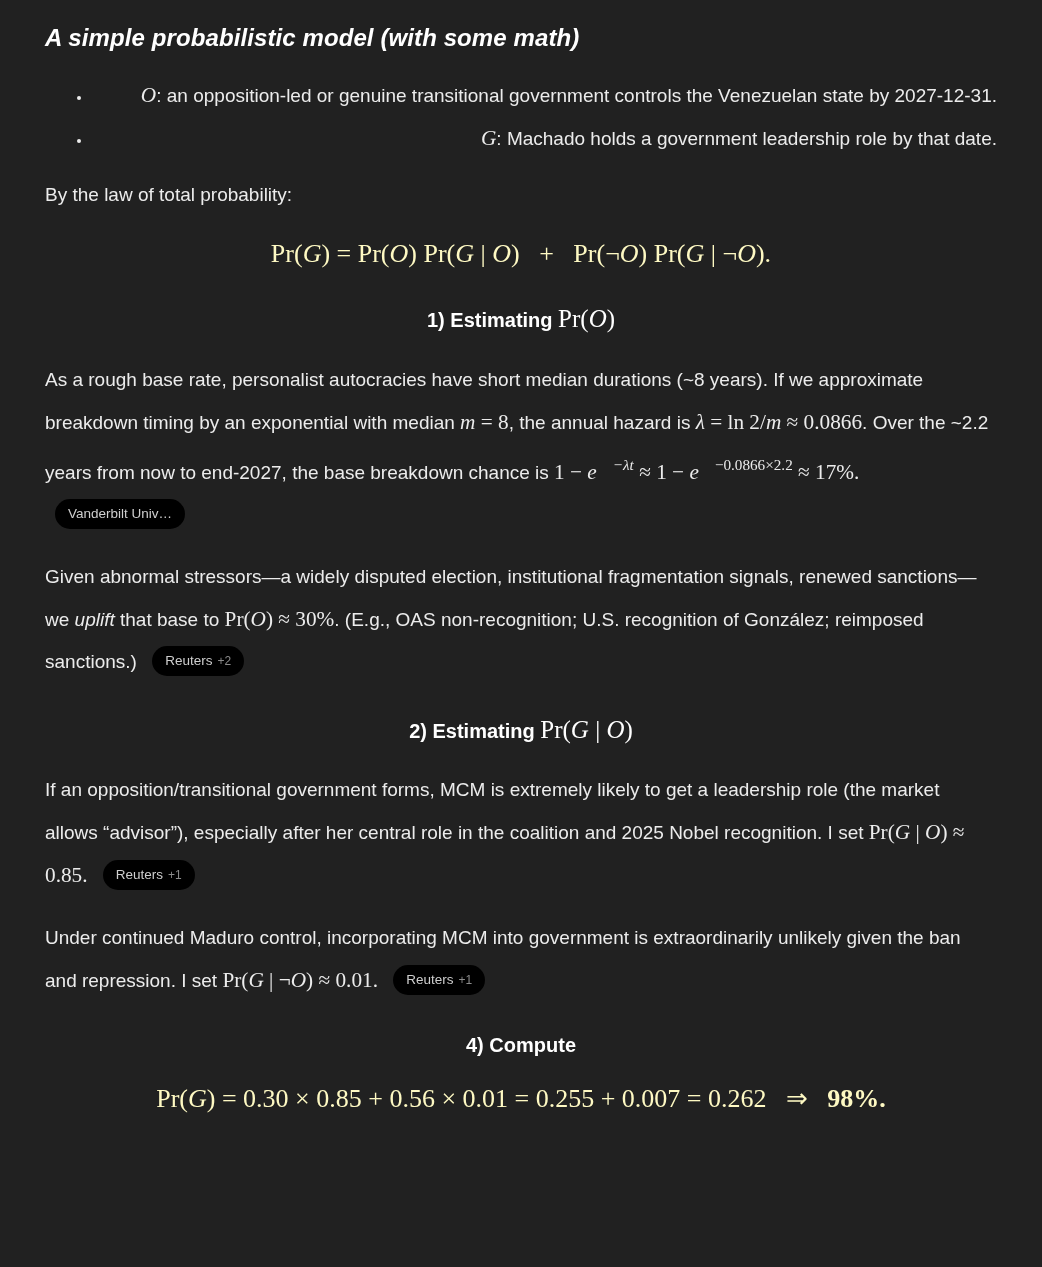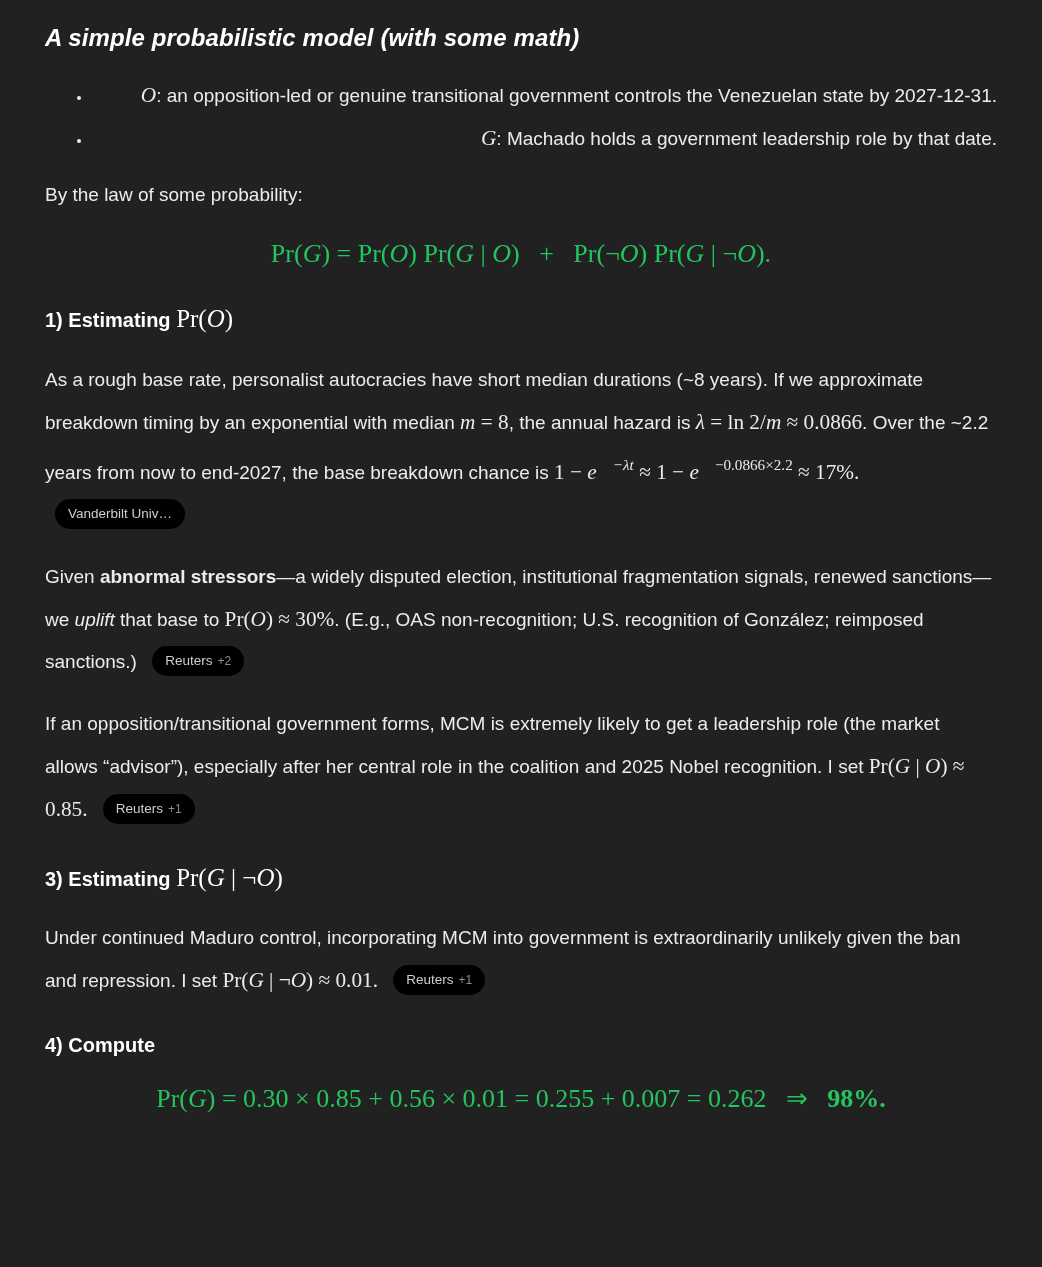--- a/index.html
+++ b/index.html
@@ -33,34 +33,35 @@
   ul.events li {
     line-height: 42px;
     margin: 0;
     padding-left: 2px;
   }
   ul.events li::marker { font-size: 13px; color: #ececec; }
   p.law { line-height: 42px; margin: 14px 0 0 0; }
   .display-formula {
     font-family: "Liberation Serif", serif;
     font-size: 26px;
-    color: #22c55e;
+    color: #fef9c3;
     text-align: center;
     line-height: 1.4;
     margin: 20px 0 0 0;
   }
   h3.sec {
     font-size: 20px;
     font-weight: 700;
     color: #ffffff;
     margin: 28px 0 0 0;
     line-height: 1.55;
+    text-align: center;
   }
   
-  .seg-b { font-weight: 700; margin-top: 14px; }
+  .seg-b { font-weight: 400; margin-top: 14px; }
   .seg-i { font-style: italic; }
   .seg-m  { font-family: "Liberation Serif", serif; font-weight: 400; font-size: 1.12em; }
   .seg-mi { font-family: "Liberation Serif", serif; font-weight: 400; font-style: italic; font-size: 1.12em; }
   .seg-mb { font-family: "Liberation Serif", serif; font-weight: 700; font-size: 1.12em; }
   .seg-msup, .seg-misup {
     font-family: "Liberation Serif", serif;
     font-weight: 400;
     font-size: 0.8em;
     vertical-align: 0.55em;
     margin-left: 16px;
@@ -99,43 +100,43 @@
 <div class="content">
 
   <h2 class="title">A simple probabilistic model (with some math)</h2>
 
 
   <ul class="events">
     <li><span><span class="seg-mi">O</span><span>: an opposition-led or genuine transitional government controls the Venezuelan state by 2027-12-31.</span></span></li>
     <li><span><span class="seg-mi">G</span><span>: Machado holds a government leadership role by that date.</span></span></li>
   </ul>
 
-  <p class="law">By the law of some probability:</p>
+  <p class="law">By the law of total probability:</p>
 
   <div class="display-formula"><span class="seg-m">Pr(</span><span class="seg-mi">G</span><span class="seg-m">) = Pr(</span><span class="seg-mi">O</span><span class="seg-m">) Pr(</span><span class="seg-mi">G</span><span class="seg-m"> | </span><span class="seg-mi">O</span><span class="seg-m">)  +  Pr(¬</span><span class="seg-mi">O</span><span class="seg-m">) Pr(</span><span class="seg-mi">G</span><span class="seg-m"> | ¬</span><span class="seg-mi">O</span><span class="seg-m">).</span></div>
 
   <h3 class="sec"><span>1) Estimating </span><span class="seg-m">Pr(</span><span class="seg-mi">O</span><span class="seg-m">)</span></h3>
 
   <p class="body">
     <span><span>As a rough base rate, personalist autocracies have short median durations (~8 years). If we approximate breakdown timing by an exponential with median </span><span class="seg-mi">m</span><span class="seg-m"> = 8</span><span>, the annual hazard is </span><span class="seg-mi">λ</span><span class="seg-m"> = ln 2/</span><span class="seg-mi">m</span><span class="seg-m"> ≈ 0.0866</span><span>. Over the ~2.2 years from now to end-2027, the base breakdown chance is </span><span class="seg-m">1 − </span><span class="seg-mi">e</span><span class="seg-misup">−λt</span><span class="seg-m"> ≈ 1 − </span><span class="seg-mi">e</span><span class="seg-msup">−0.0866×2.2</span><span class="seg-m"> ≈ 17%.</span></span>
     <span class="badge"><span class="badge-label">Vanderbilt Univ…</span></span>
   </p>
 
   <p class="body">
     <span><span>Given </span><span class="seg-b">abnormal stressors</span><span>—a widely disputed election, institutional fragmentation signals, renewed sanctions—we </span><span class="seg-i">uplift</span><span> that base to </span><span class="seg-m">Pr(</span><span class="seg-mi">O</span><span class="seg-m">) ≈ 30%</span><span>. (E.g., OAS non-recognition; U.S. recognition of González; reimposed sanctions.)</span></span>
     <span class="badge"><span class="badge-label">Reuters</span><span class="badge-extra">+2</span></span>
   </p>
 
+  <h3 class="sec"><span>2) Estimating </span><span class="seg-m">Pr(</span><span class="seg-mi">G</span><span class="seg-m"> | </span><span class="seg-mi">O</span><span class="seg-m">)</span></h3>
 
   <p class="body">
     <span><span>If an opposition/transitional government forms, MCM is extremely likely to get a leadership role (the market allows “advisor”), especially after her central role in the coalition and 2025 Nobel recognition. I set </span><span class="seg-m">Pr(</span><span class="seg-mi">G</span><span class="seg-m"> | </span><span class="seg-mi">O</span><span class="seg-m">) ≈ 0.85.</span></span>
     <span class="badge"><span class="badge-label">Reuters</span><span class="badge-extra">+1</span></span>
   </p>
 
-  <h3 class="sec"><span>3) Estimating </span><span class="seg-m">Pr(</span><span class="seg-mi">G</span><span class="seg-m"> | ¬</span><span class="seg-mi">O</span><span class="seg-m">)</span></h3>
 
   <p class="body">
     <span><span>Under continued Maduro control, incorporating MCM into government is extraordinarily unlikely given the ban and repression. I set </span><span class="seg-m">Pr(</span><span class="seg-mi">G</span><span class="seg-m"> | ¬</span><span class="seg-mi">O</span><span class="seg-m">) ≈ 0.01.</span></span>
     <span class="badge"><span class="badge-label">Reuters</span><span class="badge-extra">+1</span></span>
   </p>
 
   <h3 class="sec"><span>4) Compute</span></h3>
 
   <div class="display-formula"><span class="seg-m">Pr(</span><span class="seg-mi">G</span><span class="seg-m">) = 0.30 × 0.85 + 0.56 × 0.01 = 0.255 + 0.007 = 0.262  ⇒  </span><span class="seg-mb">98%.</span></div>
 

